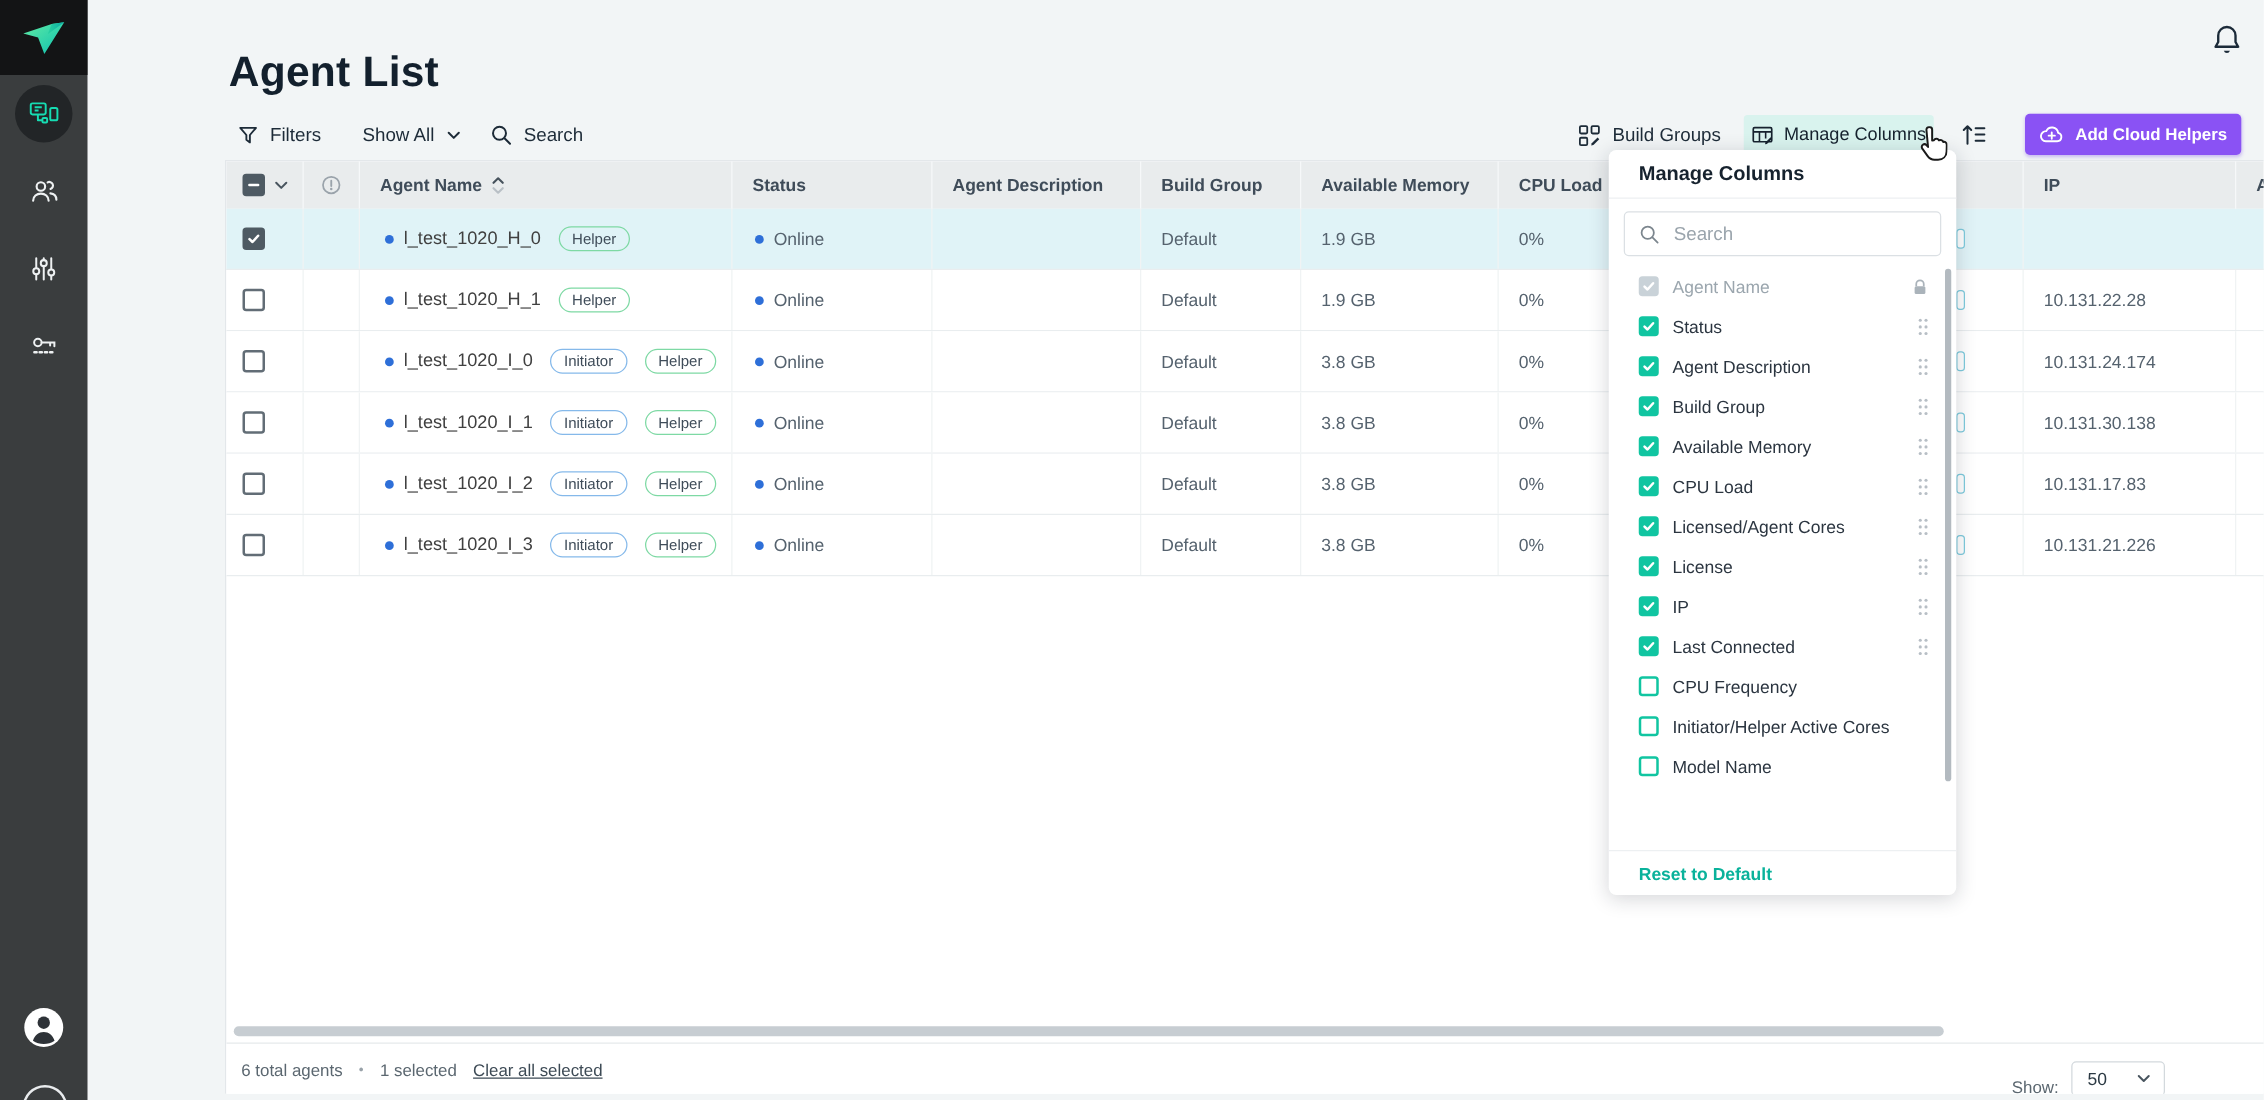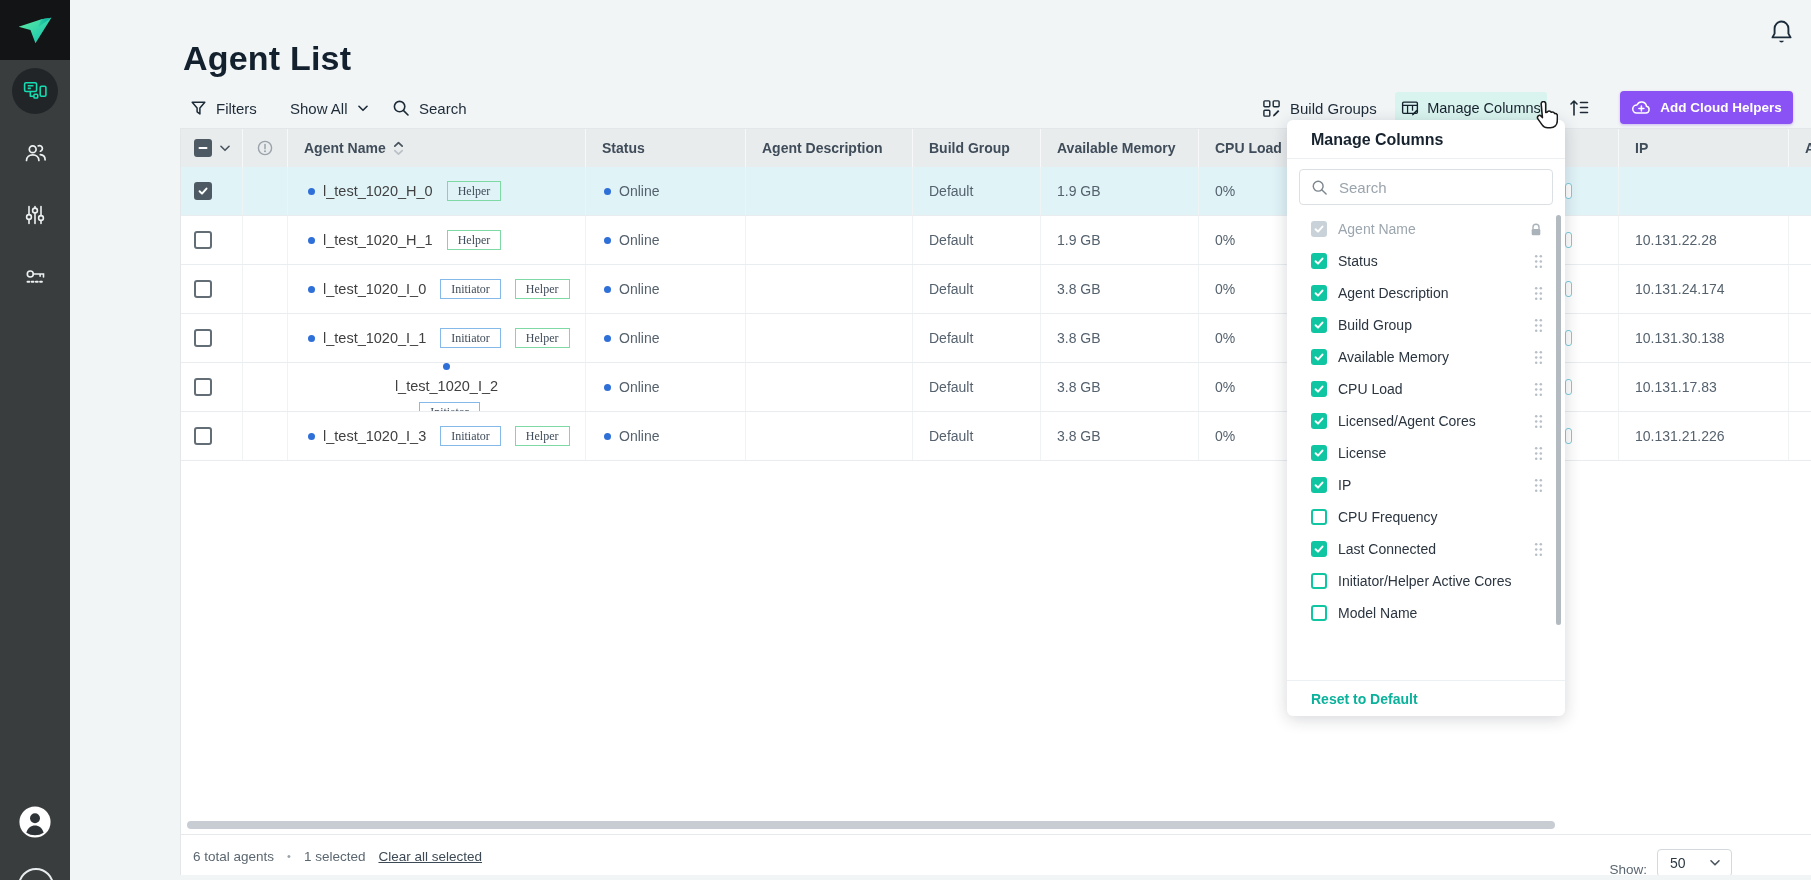--- a/index.html
+++ b/index.html
@@ -37,22 +37,22 @@
   .thead{display:flex;height:38px;background:#e9eced;}
   .th{box-sizing:border-box;display:flex;align-items:center;padding-left:16px;gap:7px;
       font-size:14px;font-weight:700;color:#3f4c59;border-right:1px solid #f6f8f9;overflow:hidden;flex:none;}
   .tr{display:flex;height:48px;background:#fff;border-bottom:1px solid #e9edef;width:1810px;}
   .tr.selected{background:#e0f3f7;}
   .td{box-sizing:border-box;display:flex;align-items:center;padding-left:16px;gap:8px;
       font-size:14px;color:#55626e;border-right:1px solid #f0f3f4;overflow:hidden;flex:none;position:relative;}
   .td.c-select,.th.c-select{padding-left:13px;}
   .name-text{color:#404040;font-size:14.5px;}
   .dot{width:7px;height:7px;border-radius:50%;background:#2e6fd8;flex:none;}
-  .badge{height:20px;line-height:18px;box-sizing:border-box;padding:0 10px;border-radius:0;
-         border:1px solid #7ed9a4;font-size:12px;color:#3f4c59;margin-left:6px;white-space:nowrap;font-family:Liberation Serif, serif;}
+  .badge{height:20px;line-height:18px;box-sizing:border-box;padding:0 10px;border-radius:10px;
+         border:1px solid #7ed9a4;font-size:12px;color:#3f4c59;margin-left:6px;white-space:nowrap;}
   .badge.initiator{border-color:#85b9ea;}
   .cbx{width:18px;height:18px;box-sizing:border-box;border:2px solid #626d76;border-radius:3px;background:#fff;
        display:flex;align-items:center;justify-content:center;cursor:pointer;flex:none;}
   .cbx.checked,.cbx.indet{background:#4e5a63;border-color:#4e5a63;}
   .frag{width:5px;height:14px;border:1.5px solid #7fcbdd;border-radius:3px;background:#fff;
         position:absolute;left:94px;top:16px;}
   .hscroll{position:absolute;left:6px;top:692px;width:1368px;height:8px;border-radius:4px;background:#c7cdd2;cursor:pointer;}
   
   .tfoot{position:absolute;left:0;top:705px;width:1631px;height:42px;background:#fff;
          border-top:1px solid #e6eaec;box-sizing:border-box;}
@@ -428,21 +428,21 @@
         <div class="td c-ip" style="width: 170px;">
           <span>10.131.30.138</span>
         </div>
         <div class="td c-assigned" style="width: 200px;"></div>
       </div>
       <div class="tr">
         <div class="td c-select" style="width: 62px;">
           <div class="cbx"></div>
         </div>
         <div class="td c-alert" style="width: 45px;"></div>
-        <div class="td c-name" style="width: 298px; padding-left: 20px; flex-direction: column;">
+        <div class="td c-name" style="width: 298px; padding-left: 20px;">
           <span class="dot"></span>
           <span class="name-text">l_test_1020_I_2</span>
           <span class="badge initiator">Initiator</span>
           <span class="badge">Helper</span>
         </div>
         <div class="td c-status" style="width: 160px; padding-left: 18px;">
           <span class="dot"></span>
           <span>Online</span>
         </div>
         <div class="td c-desc" style="width: 167px;">
@@ -684,40 +684,40 @@
             <circle cx="2.2" cy="2.2" r="1.25"></circle>
             <circle cx="6.8" cy="2.2" r="1.25"></circle>
             <circle cx="2.2" cy="7.5" r="1.25"></circle>
             <circle cx="6.8" cy="7.5" r="1.25"></circle>
             <circle cx="2.2" cy="12.8" r="1.25"></circle>
             <circle cx="6.8" cy="12.8" r="1.25"></circle>
           </g>
         </svg>
       </div>
       <div class="pitem">
+        <span class="pcbx on">
+          <svg width="12" height="12" viewBox="0 0 12 12">
+            <path d="M2.6 6.3 L5 8.6 L9.5 3.6" fill="none" stroke="#fff" stroke-width="2" stroke-linecap="round" stroke-linejoin="round"></path>
+          </svg>
+        </span>
+        <span class="lbl">Last Connected</span>
+        <svg width="9" height="15" viewBox="0 0 9 15">
+          <g fill="#b7bec5">
+            <circle cx="2.2" cy="2.2" r="1.25"></circle>
+            <circle cx="6.8" cy="2.2" r="1.25"></circle>
+            <circle cx="2.2" cy="7.5" r="1.25"></circle>
+            <circle cx="6.8" cy="7.5" r="1.25"></circle>
+            <circle cx="2.2" cy="12.8" r="1.25"></circle>
+            <circle cx="6.8" cy="12.8" r="1.25"></circle>
+          </g>
+        </svg>
+      </div>
+      <div class="pitem">
         <span class="pcbx off"></span>
         <span class="lbl">CPU Frequency</span>
-      </div>
-      <div class="pitem">
-        <span class="pcbx on">
-          <svg width="12" height="12" viewBox="0 0 12 12">
-            <path d="M2.6 6.3 L5 8.6 L9.5 3.6" fill="none" stroke="#fff" stroke-width="2" stroke-linecap="round" stroke-linejoin="round"></path>
-          </svg>
-        </span>
-        <span class="lbl">Last Connected</span>
-        <svg width="9" height="15" viewBox="0 0 9 15">
-          <g fill="#b7bec5">
-            <circle cx="2.2" cy="2.2" r="1.25"></circle>
-            <circle cx="6.8" cy="2.2" r="1.25"></circle>
-            <circle cx="2.2" cy="7.5" r="1.25"></circle>
-            <circle cx="6.8" cy="7.5" r="1.25"></circle>
-            <circle cx="2.2" cy="12.8" r="1.25"></circle>
-            <circle cx="6.8" cy="12.8" r="1.25"></circle>
-          </g>
-        </svg>
       </div>
       <div class="pitem">
         <span class="pcbx off"></span>
         <span class="lbl">Initiator/Helper Active Cores</span>
       </div>
       <div class="pitem">
         <span class="pcbx off"></span>
         <span class="lbl">Model Name</span>
       </div>
     </div>

